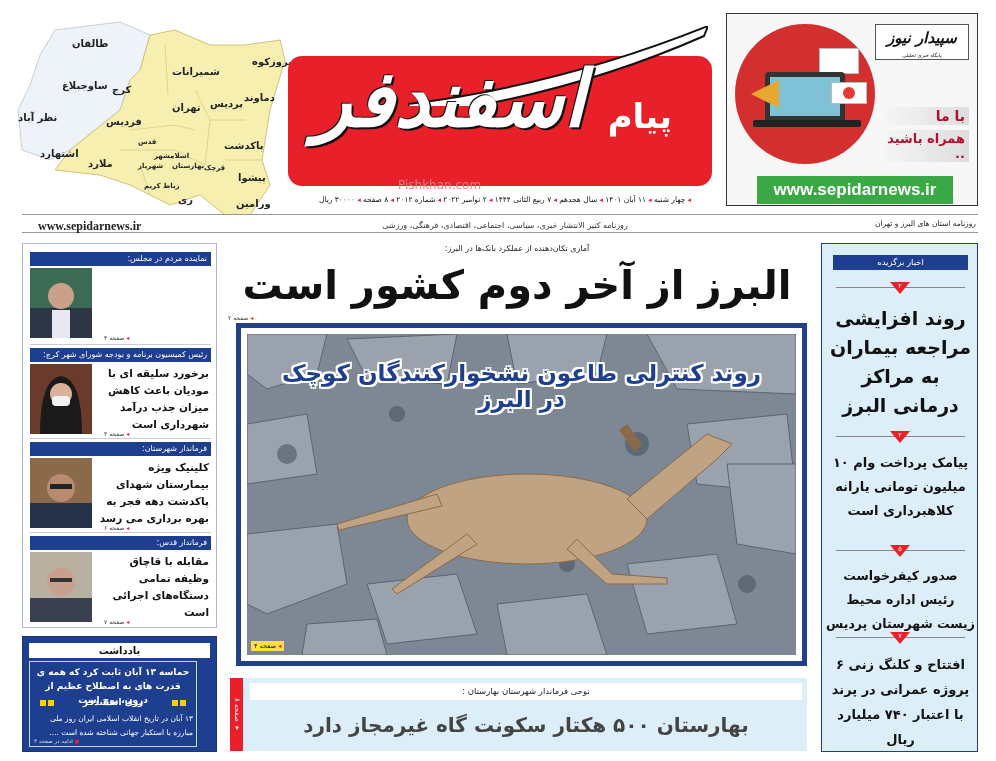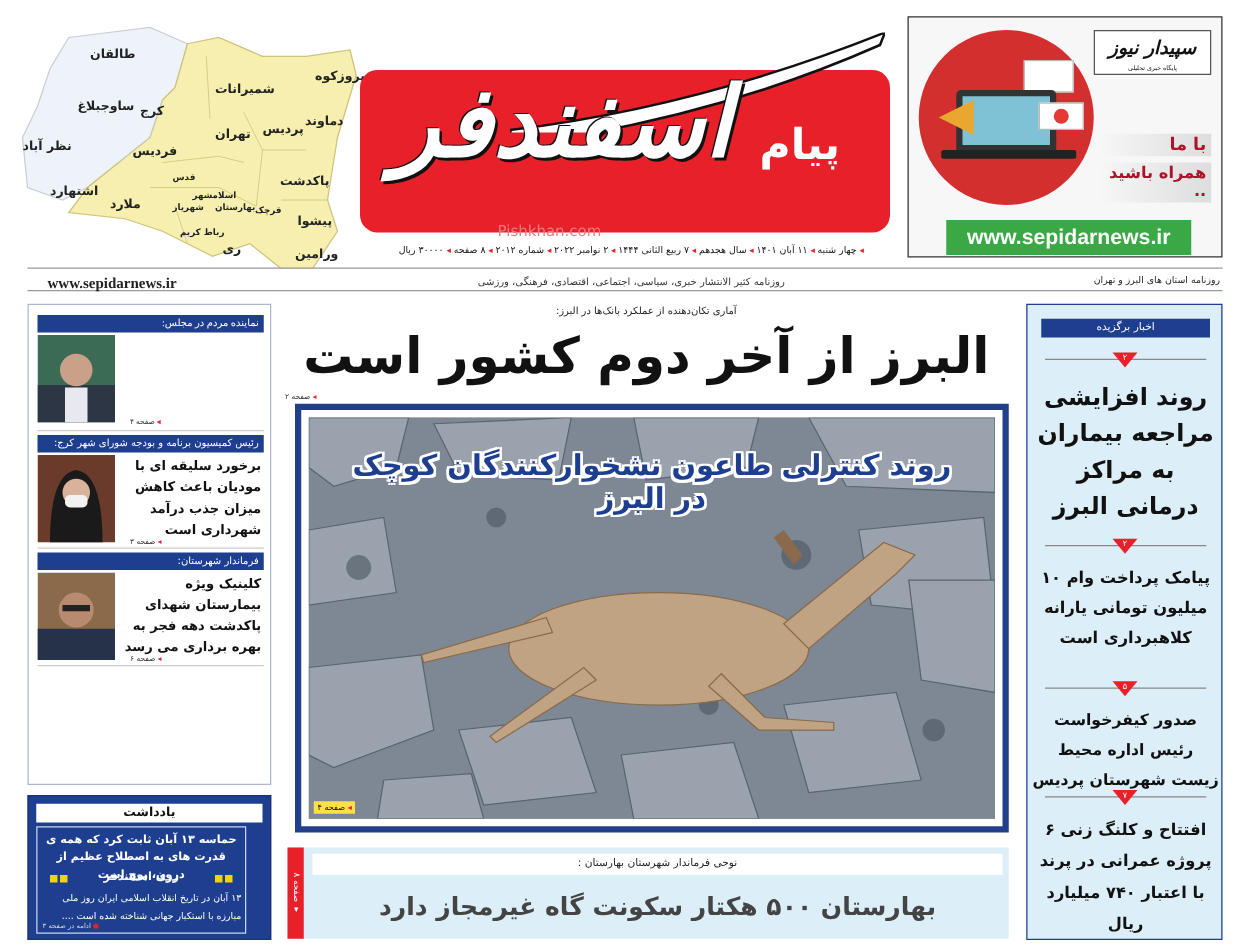--- a/index.html
+++ b/index.html
@@ -174,21 +174,21 @@
 
 <div class="dateline" id="dateline"><span class="arr"> ◂ </span><span>چهار شنبه</span><span class="arr"> ◂ </span><span>۱۱ آبان ۱۴۰۱</span><span class="arr"> ◂ </span><span>سال هجدهم</span><span class="arr"> ◂ </span><span>۷ ربیع الثانی ۱۴۴۴</span><span class="arr"> ◂ </span><span>۲ نوامبر ۲۰۲۲</span><span class="arr"> ◂ </span><span>شماره ۲۰۱۲</span><span class="arr"> ◂ </span><span>۸ صفحه</span><span class="arr"> ◂ </span><span>۳۰۰۰۰ ریال</span></div>
 
 <div class="rule" style="left:22px; top:214px; width:956px;"></div>
 <div class="rule" style="left:22px; top:232px; width:956px;"></div>
 <div class="siteurl">www.sepidarnews.ir</div>
 <div class="tagline">روزنامه کثیر الانتشار خبری، سیاسی، اجتماعی، اقتصادی، فرهنگی، ورزشی</div>
 <div class="region">روزنامه استان های البرز و تهران</div>
 
 <div class="lcol">
-  <div class="lnews" style="top:8px;font-family:Liberation Serif, serif;">
+  <div class="lnews" style="top:8px;">
     <div class="kicker">نماینده مردم در مجلس:</div>
     <div class="body">
       <svg class="photo" viewBox="0 0 62 70">
         <rect width="62" height="70" fill="#3c6b55"></rect>
           <rect y="40" width="62" height="30" fill="#2c3645"></rect>
         <circle cx="31" cy="28" r="13" fill="#c9a088"></circle>
           <rect x="22" y="42" width="18" height="28" fill="#e8e8f0"></rect>
       </svg>
       <div class="pageref"><b>◂</b> <span>صفحه ۴</span></div>
     </div>
@@ -215,20 +215,33 @@
         <rect width="62" height="70" fill="#8a6a4a"></rect>
           <rect y="45" width="62" height="25" fill="#26324a"></rect>
         <circle cx="31" cy="30" r="14" fill="#b88a70"></circle>
           <rect x="20" y="26" width="22" height="5" fill="#222"></rect>
       </svg>
       <div class="headline">کلینیک ویژه بیمارستان شهدای پاکدشت دهه فجر به بهره برداری می رسد</div>
       <div class="pageref"><b>◂</b> <span>صفحه ۶</span></div>
     </div>
   </div>
   <div class="lsep" style="top:288px;"></div>
+  <div class="lnews" style="top:292px;">
+    <div class="kicker">فرماندار قدس:</div>
+    <div class="body">
+      <svg class="photo" viewBox="0 0 62 70">
+        <rect width="62" height="70" fill="#b8b0a0"></rect>
+          <rect y="46" width="62" height="24" fill="#3a4050"></rect>
+        <circle cx="31" cy="30" r="14" fill="#c8a090"></circle>
+          <rect x="20" y="26" width="22" height="4" fill="#333"></rect>
+      </svg>
+      <div class="headline">مقابله با قاچاق وظیفه تمامی دستگاه‌های اجرائی است</div>
+      <div class="pageref"><b>◂</b> <span>صفحه ۷</span></div>
+    </div>
+  </div>
 </div>
 
 <div class="note">
   <div class="note-title">یادداشت</div>
   <div class="note-inner">
     <div class="note-text">حماسه ۱۳ آبان ثابت کرد که همه ی قدرت های به اصطلاح عظیم از درون، پوچ است</div>
     <div class="note-sq" style="right:10px;"></div>
     <div class="note-sq" style="right:18px;"></div>
     <div class="note-author">زری اسفندفر</div>
     <div class="note-sq" style="left:10px;"></div>

